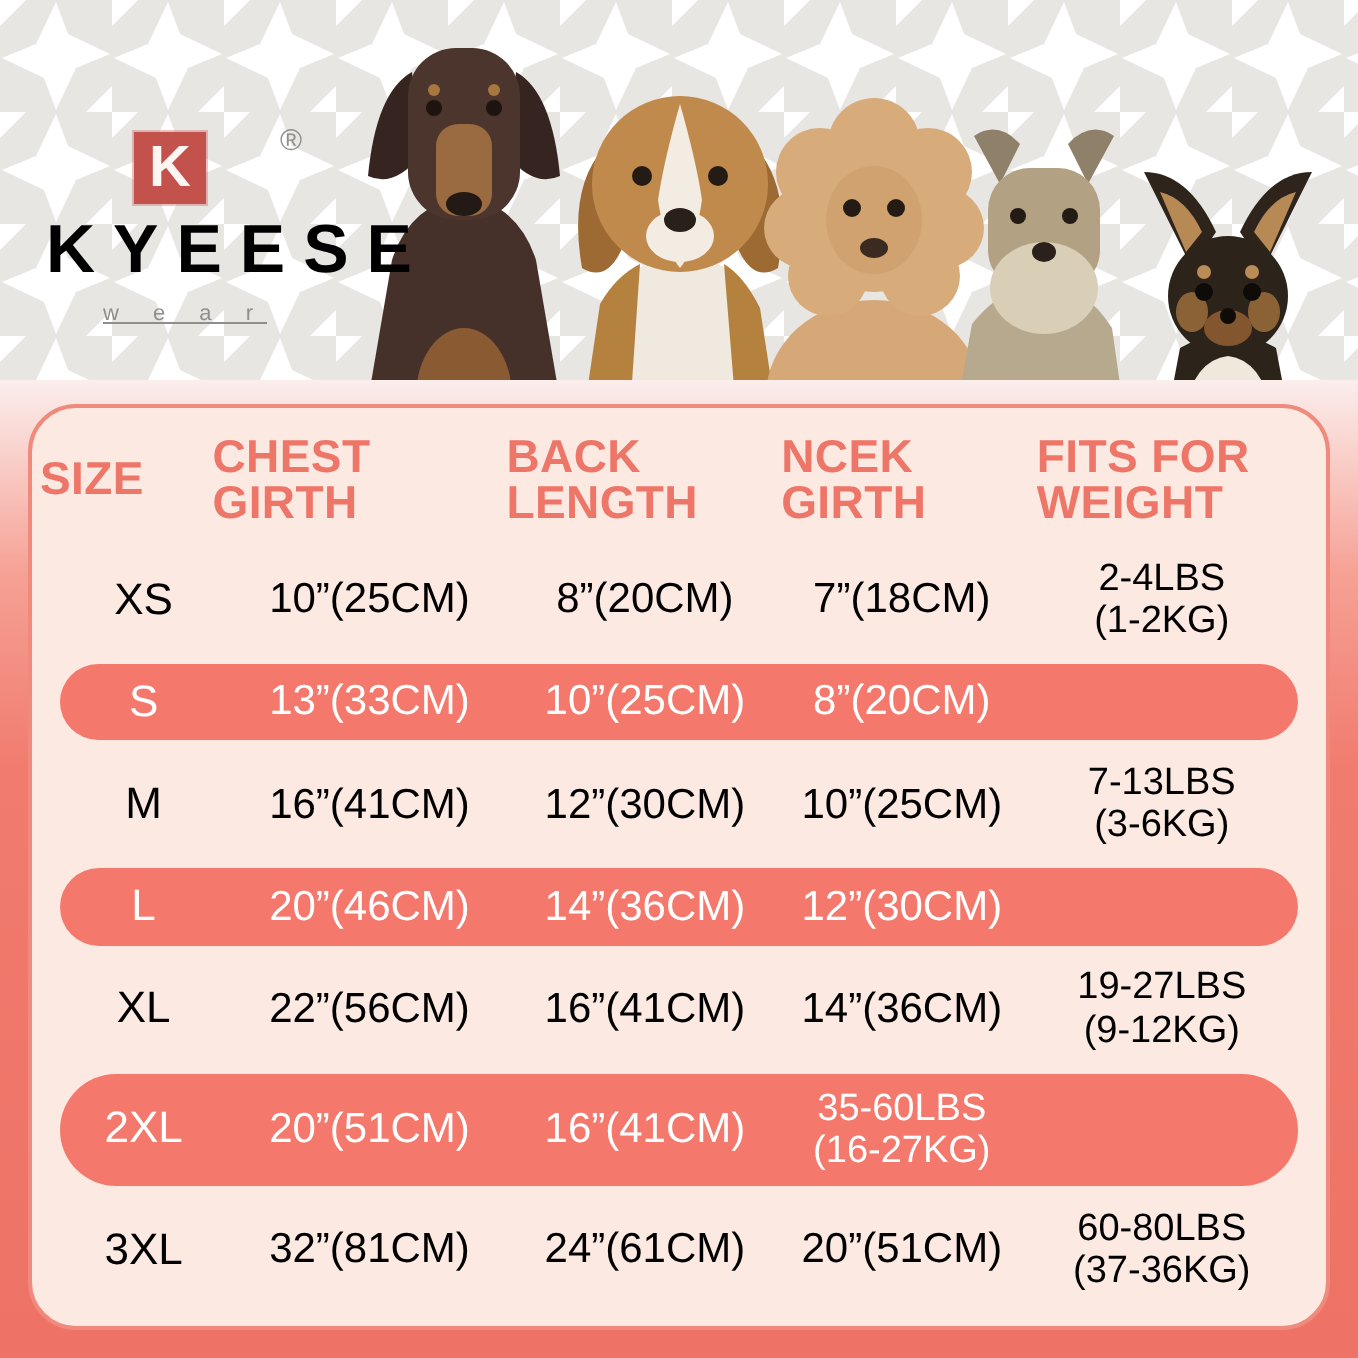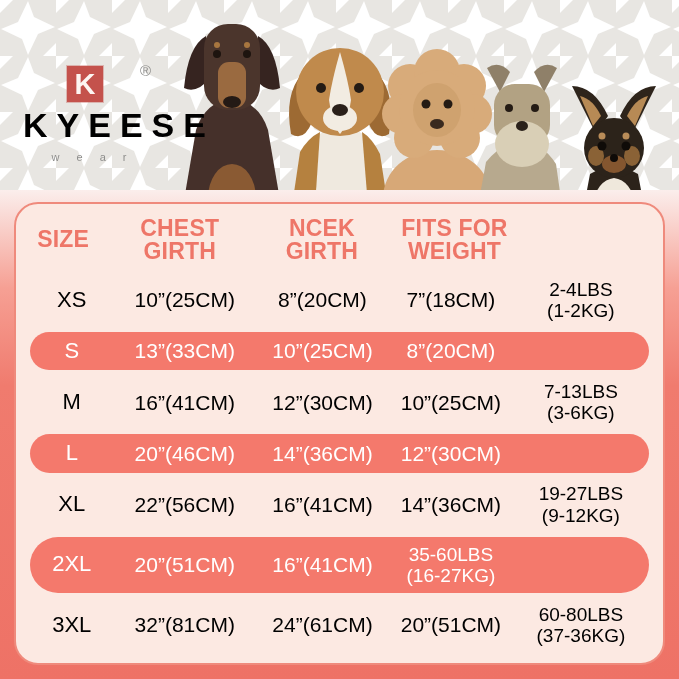--- a/index.html
+++ b/index.html
@@ -23,35 +23,35 @@
   .k-square{
     position:absolute;left:53px;top:6px;width:36px;height:36px;background:#c4524c;
     color:#fdf6f2;font-size:29px;font-weight:bold;line-height:36px;text-align:center;
     box-shadow:0 0 0 1px rgba(196,82,76,.35);
   }
   .reg-mark{position:absolute;left:126px;top:2px;color:#8e8e8c;font-size:15px;}
   .brand-name{
     color:#000000;font-size:34px;letter-spacing:9px;margin-left:9px;
     font-weight:700;white-space:nowrap;
   }
-  .brand-sub{color:#8e8e8c;font-size:11px;letter-spacing:7px;margin-left:7px;margin-top:6px;}
+  .brand-sub{color:#8e8e8c;font-size:11px;letter-spacing:7px;margin-left:7px;margin-top:6px;text-decoration:underline;}
   
   .size-card{
     position:absolute;left:14px;top:202px;width:651px;height:463px;z-index:4;
     background:#fce9e2;border:2px solid #ef8a7c;border-radius:24px;
     box-sizing:border-box;padding:6px 4px 8px 4px;
     display:flex;flex-direction:column;
   }
   .thead,.trow{
     display:grid;grid-template-columns:13.5% 23% 21.5% 20% 22%;
     align-items:center;
   }
   .thead{height:60px;flex:0 0 auto;}
   .hcell{
-    text-align:center;font-weight:bold;color:#ee7668;font-size:23px;
+    font-weight:bold;color:#ee7668;font-size:23px;
     line-height:1.02;white-space:pre-line;letter-spacing:.2px;
   }
   .tbody{flex:1 1 auto;display:flex;flex-direction:column;justify-content:space-around;}
   .trow{flex:1 1 auto;margin:2px 10px;border-radius:30px;}
   .trow.hl{background:#f4796c;color:#ffffff;}
   .cell{
     text-align:center;color:#000000;font-size:21px;white-space:pre-line;line-height:1.12;
   }
   .trow.hl .cell{color:#ffffff;}
   .size-cell{font-size:22px;}
@@ -159,20 +159,22 @@
   </div>
   <div class="brand-name">KYEESE</div>
   <div class="brand-sub">w e a r</div>
 </div>
 
 <div class="size-card">
   <div class="thead">
     <div class="hcell">SIZE</div>
     <div class="hcell">CHEST
 GIRTH</div>
+    <div class="hcell">BACK
+LENGTH</div>
     <div class="hcell">NCEK
 GIRTH</div>
     <div class="hcell">FITS FOR
 WEIGHT</div>
   </div>
   <div class="tbody">
       <div class="trow">
     <div class="cell size-cell">XS</div>
     <div class="cell">10”(25CM)</div>
     <div class="cell">8”(20CM)</div>

